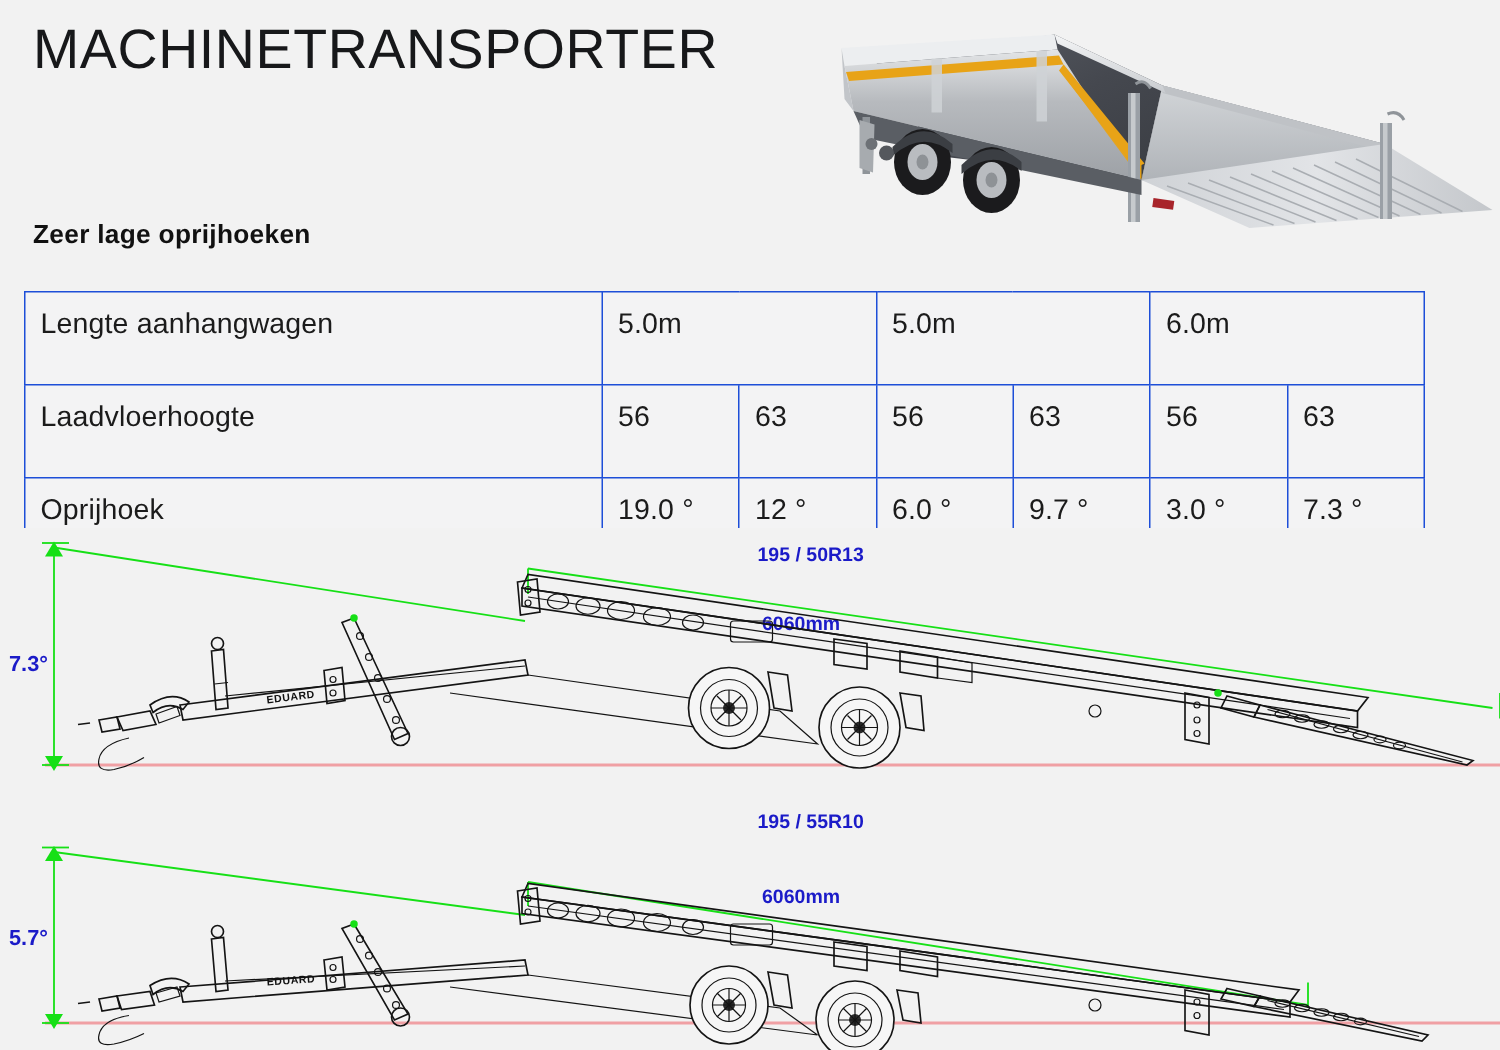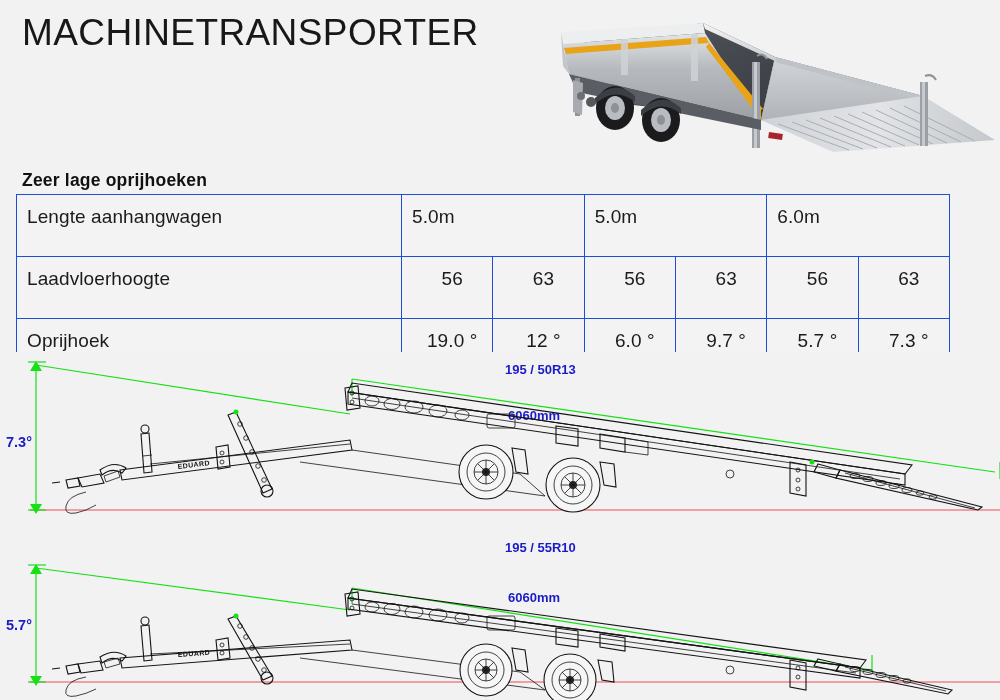--- a/index.html
+++ b/index.html
@@ -26,21 +26,21 @@
 
   
   .hero{
     position:absolute;left:533px;top:0px;width:467px;height:152px;
     overflow:hidden;background:#f2f2f2;
   }
   .hero svg{display:block;}
 
   
   .subtitle{
-    position:absolute;left:22px;top:170px;
+    position:absolute;left:22px;top:146px;
     font-size:17.5px;font-weight:bold;color:#111;
     letter-spacing:0.2px;
   }
 
   
   .spec-table{
     position:absolute;left:16px;top:194px;width:934px;
     border-collapse:collapse;
     table-layout:fixed;
     background:#f2f2f2;
@@ -50,21 +50,21 @@
     font-size:19px;
     font-weight:400;
     color:#1b1b1b;
     padding:7px 0 24px 10px;
     height:30px;
     vertical-align:middle;
     background:#f3f3f4;
     letter-spacing:0.1px;
   }
   .lbl{width:374px;}
-  .half{width:93px;text-align:center;}
+  .half{width:93px;}
 
   
   .diagram{position:absolute;left:0;width:1000px;}
   #diagram-top{top:352px;height:170px;}
   #diagram-bottom{top:530px;height:170px;}
   .diagram svg{display:block;}
 
   .dimtext{
     font-family:"Liberation Sans", sans-serif;
     font-size:13px;
@@ -203,21 +203,21 @@
         <td class="half">63</td>
         <td class="half">56</td>
         <td class="half">63</td>
       </tr>
       <tr>
         <td class="lbl">Oprijhoek</td>
         <td class="half">19.0 °</td>
         <td class="half">12 °</td>
         <td class="half">6.0 °</td>
         <td class="half">9.7 °</td>
-        <td class="half">5.7 °</td>
+        <td class="half">3.0 °</td>
         <td class="half">7.3 °</td>
       </tr>
     </tbody>
   </table>
 
   <div class="diagram" id="diagram-top">
     <svg width="1000" height="170" viewBox="0 0 1000 170">
       <rect x="0" y="0" width="1000" height="170" fill="#f2f2f2"></rect>
 
       <line class="ground" x1="30" y1="158" x2="1000" y2="158"></line>

